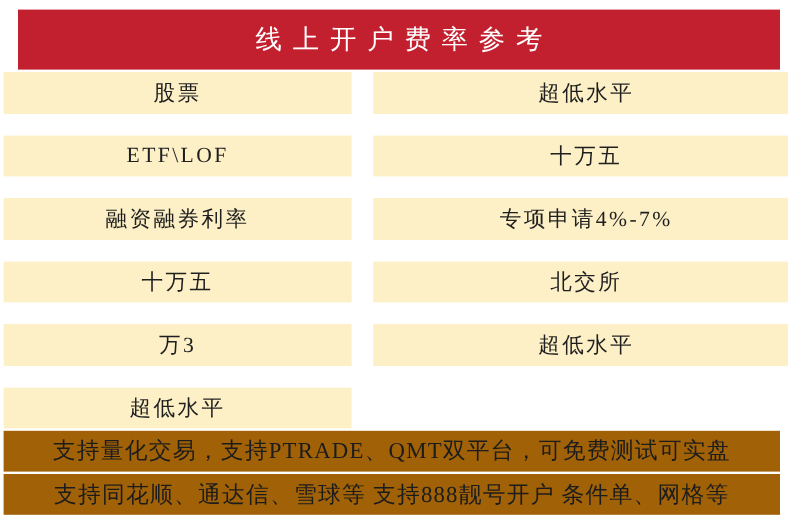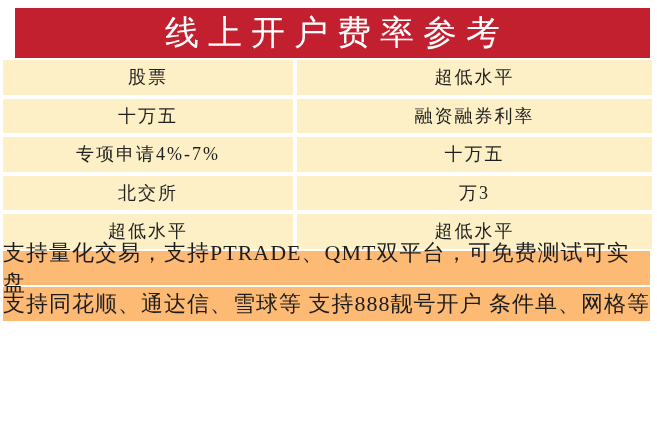--- a/index.html
+++ b/index.html
@@ -21,68 +21,69 @@
     top: 8px;
     width: 647px;
   }
   .title-bar {
     height: 50px;
     background: #c2202e;
     color: #ffffff;
     display: flex;
     align-items: center;
     justify-content: center;
-    font-size: 34px;
+    font-size: 22px;
     letter-spacing: 9px;
     text-indent: 9px;
     font-weight: 500;
     margin-left: 12px;
   }
   .table-body {
     margin-top: 2px;
     display: grid;
     grid-template-columns: 290px 355px;
     grid-auto-rows: 34.5px;
-    gap: 4px;
+    gap: 18px;
     background: #ffffff;
     border-radius: 17px;
   }
   .cell {
     background: #fdf0c6;
     color: #1f1f1f;
     display: flex;
     align-items: center;
     justify-content: center;
     font-size: 18px;
     letter-spacing: 2px;
   }
   .footer-row {
     margin-top: 2px;
     height: 34px;
-    background: #fdba74;
+    background: #a16207;
     color: #1c1c1c;
     display: flex;
     align-items: center;
     justify-content: center;
-    font-size: 22px;
+    font-size: 19px;
     letter-spacing: 1px;
   }
 </style>
 </head>
 <body>
 
 <div class="canvas">
   <div class="sheet">
 
     <div class="title-bar">线上开户费率参考</div>
 
     <div class="table-body">
       <div class="cell">股票</div>
       <div class="cell">超低水平</div>
 
+      <div class="cell">ETF\LOF</div>
       <div class="cell">十万五</div>
 
       <div class="cell">融资融券利率</div>
       <div class="cell">专项申请4%-7%</div>
 
       <div class="cell">十万五</div>
 
 
       <div class="cell">北交所</div>
       <div class="cell">万3</div>

